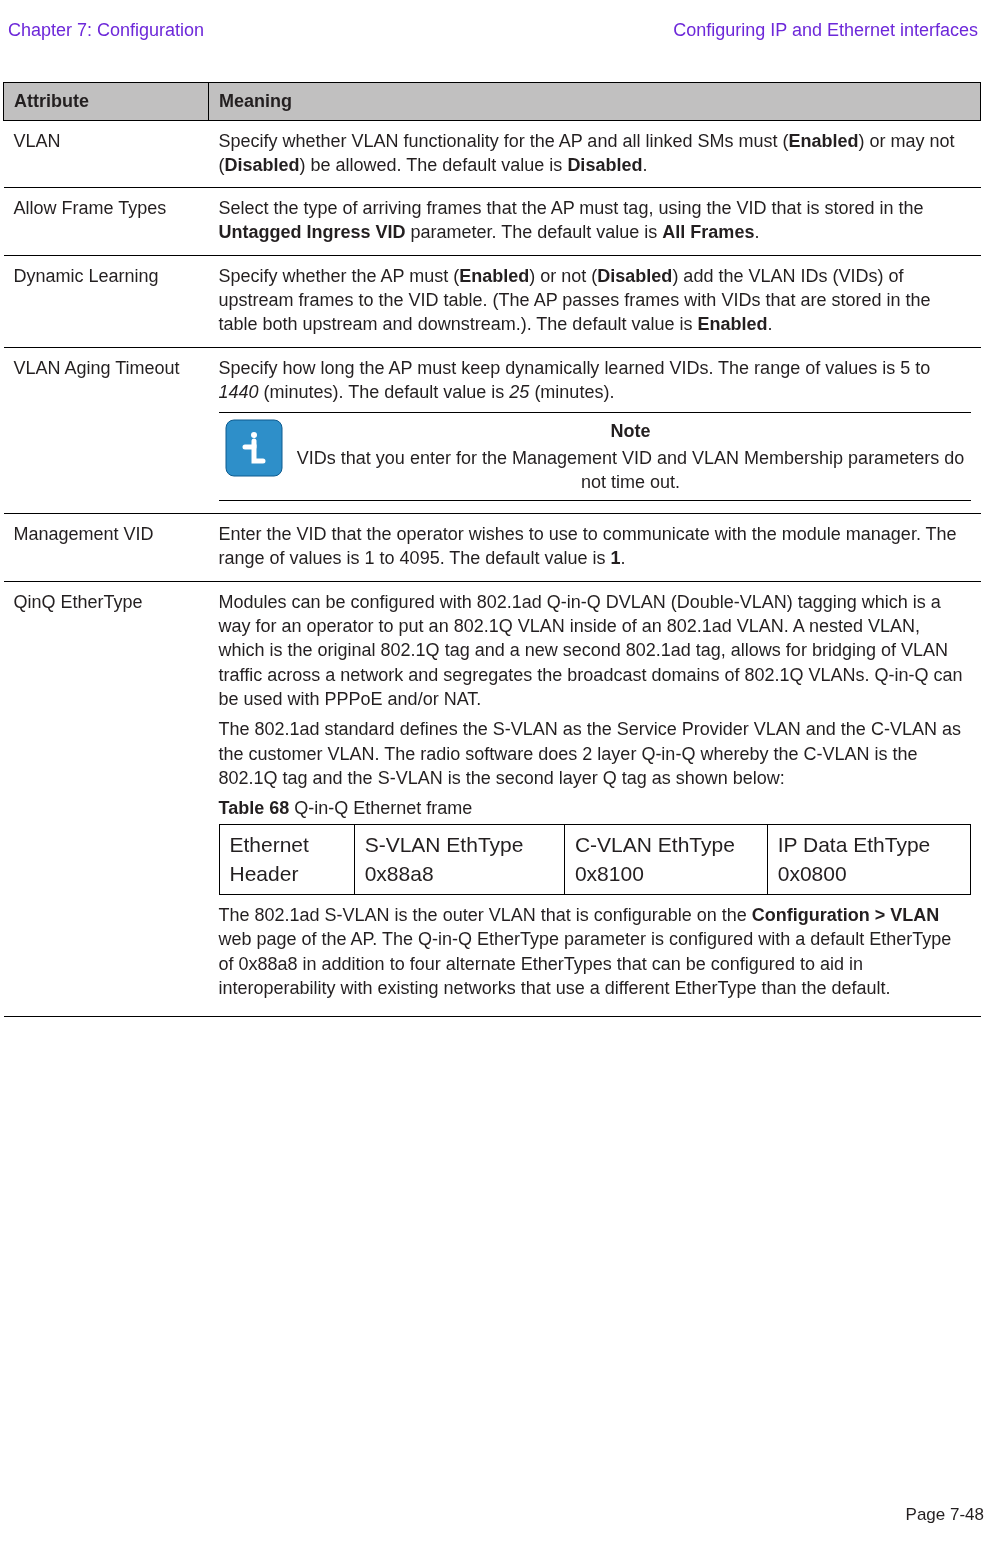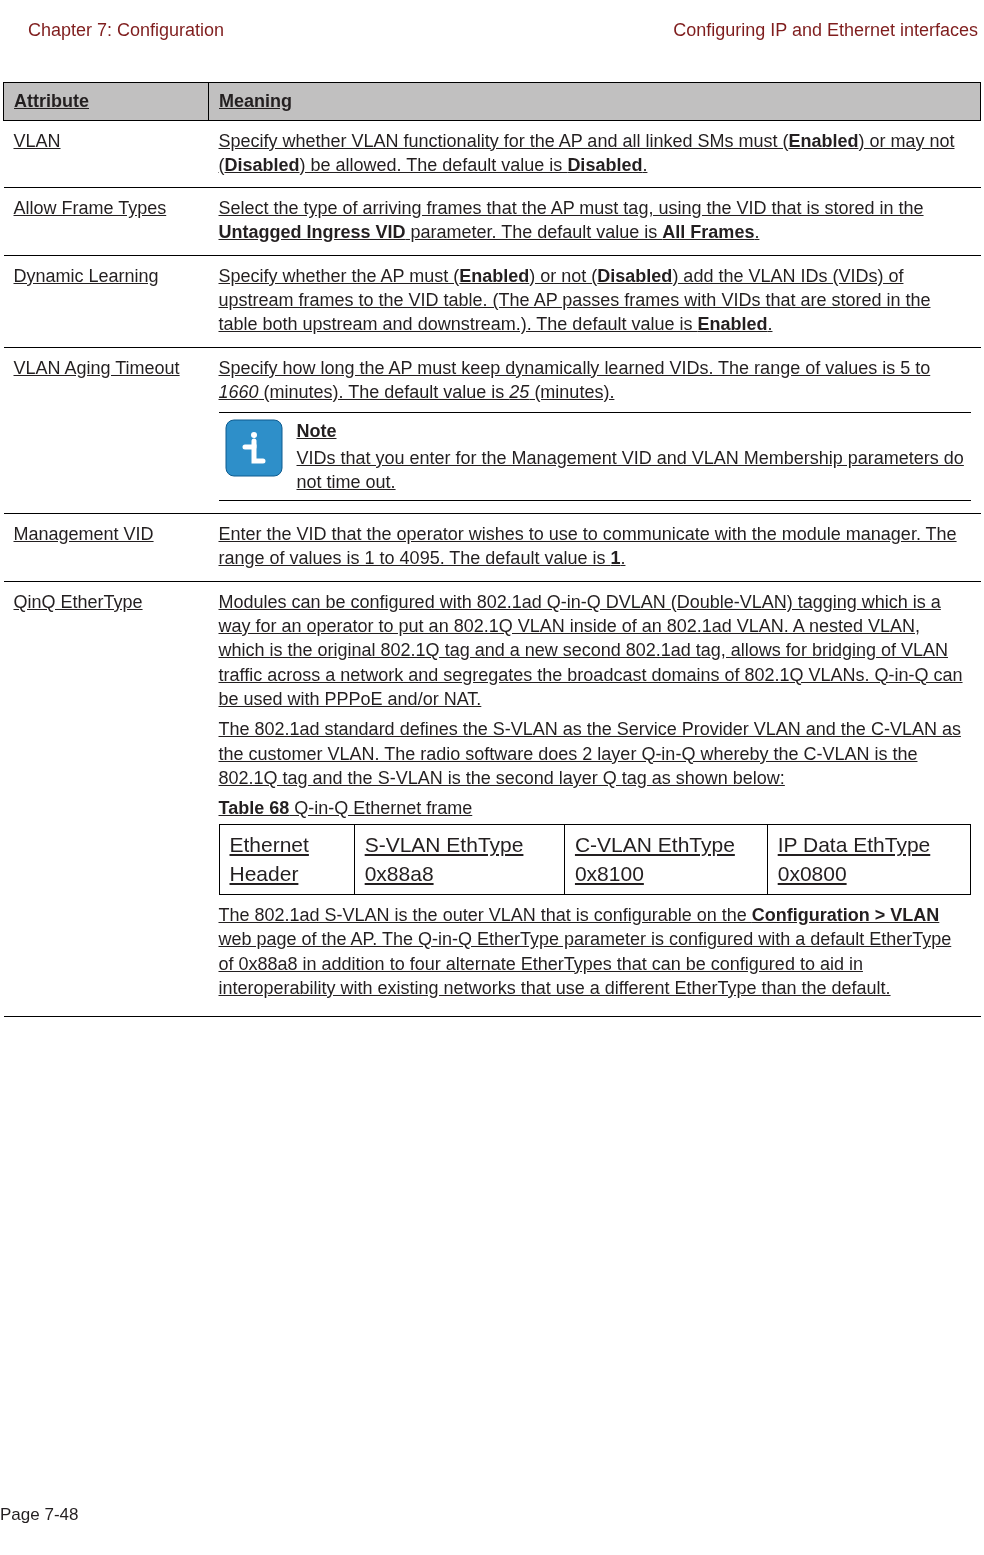--- a/index.html
+++ b/index.html
@@ -14,32 +14,30 @@
     font-size: 18px;
     line-height: 1.35;
     color: #231f20;
     box-sizing: border-box;
     padding: 18px 0 60px 0;
     position: relative;
   }
   .page-header {
     display: flex;
     justify-content: space-between;
-    color: #7f1d1d;
+    color: #6d28d9;
     font-size: 18px;
     padding: 0 6px 40px 8px;
-    margin-left: 20px;
   }
   .main {
     padding: 0 3px;
   }
   table.attr-table {
     border-collapse: collapse;
     width: 100%;
-    text-decoration: underline;
   }
   table.attr-table > tbody > tr.header-row > th {
     background: #c1c0c0;
     border: 1px solid #000;
     text-align: left;
     font-weight: 700;
     padding: 6px 10px;
     font-size: 18px;
   }
   table.attr-table > tbody > tr.data-row > td {
@@ -55,20 +53,21 @@
   .bold { font-weight: 700; }
   .italic { font-style: italic; }
   .para { margin: 0 0 6px 0; }
   .note-box {
     border-top: 1px solid #000;
     border-bottom: 1px solid #000;
     margin: 8px 0 2px 0;
     display: flex;
     padding: 6px 6px;
     gap: 14px;
+    text-align: center;
   }
   .note-icon {
     flex: 0 0 58px;
     height: 58px;
   }
   .note-text {
     flex: 1;
   }
   .note-text .note-label {
     font-weight: 700;
@@ -87,21 +86,21 @@
     border: 1px solid #000;
     padding: 6px 10px;
     font-size: 21px;
     vertical-align: top;
   }
   .footer {
     position: absolute;
     bottom: 28px;
     left: 0;
     right: 0;
-    text-align: left;
+    text-align: right;
     font-size: 17px;
     color: #231f20;
   }
 </style>
 </head>
 <body>
 
 <div class="page-header">
   <span>Chapter 7:  Configuration</span>
   <span>Configuring IP and Ethernet interfaces</span>
@@ -138,21 +137,21 @@
         <td>Dynamic Learning</td>
         <td>
           <span>Specify whether the AP must (</span><span class="bold">Enabled</span><span>) or not (</span><span class="bold">Disabled</span><span>) add the VLAN IDs (VIDs) of upstream frames to the VID table. (The AP passes frames with VIDs that are stored in the table both upstream and downstream.). The default value is </span><span class="bold">Enabled</span><span>.</span>
         </td>
       </tr>
 
       <tr class="data-row">
         <td>VLAN Aging Timeout</td>
         <td>
           <div class="para">
-            <span>Specify how long the AP must keep dynamically learned VIDs. The range of values is 5 to </span><span class="italic">1660</span><span> (minutes). The default value is </span><span class="italic">25</span><span> (minutes).</span>
+            <span>Specify how long the AP must keep dynamically learned VIDs. The range of values is 5 to </span><span class="italic">1440</span><span> (minutes). The default value is </span><span class="italic">25</span><span> (minutes).</span>
           </div>
           <div class="note-box">
             <div class="note-icon">
               <svg viewBox="0 0 58 58" width="58" height="58">
                 <rect x="1" y="1" width="56" height="56" rx="8" ry="8" fill="#2e8fc9" stroke="#0d5b8f" stroke-width="1"></rect>
                 <circle cx="29" cy="16" r="3" fill="#fff"></circle>
                 <path d="M20 28 L29 28 L29 42 L38 42" stroke="#fff" stroke-width="5" fill="none" stroke-linecap="round"></path>
                 <path d="M29 22 L29 28" stroke="#fff" stroke-width="5" stroke-linecap="round"></path>
               </svg>
             </div>

